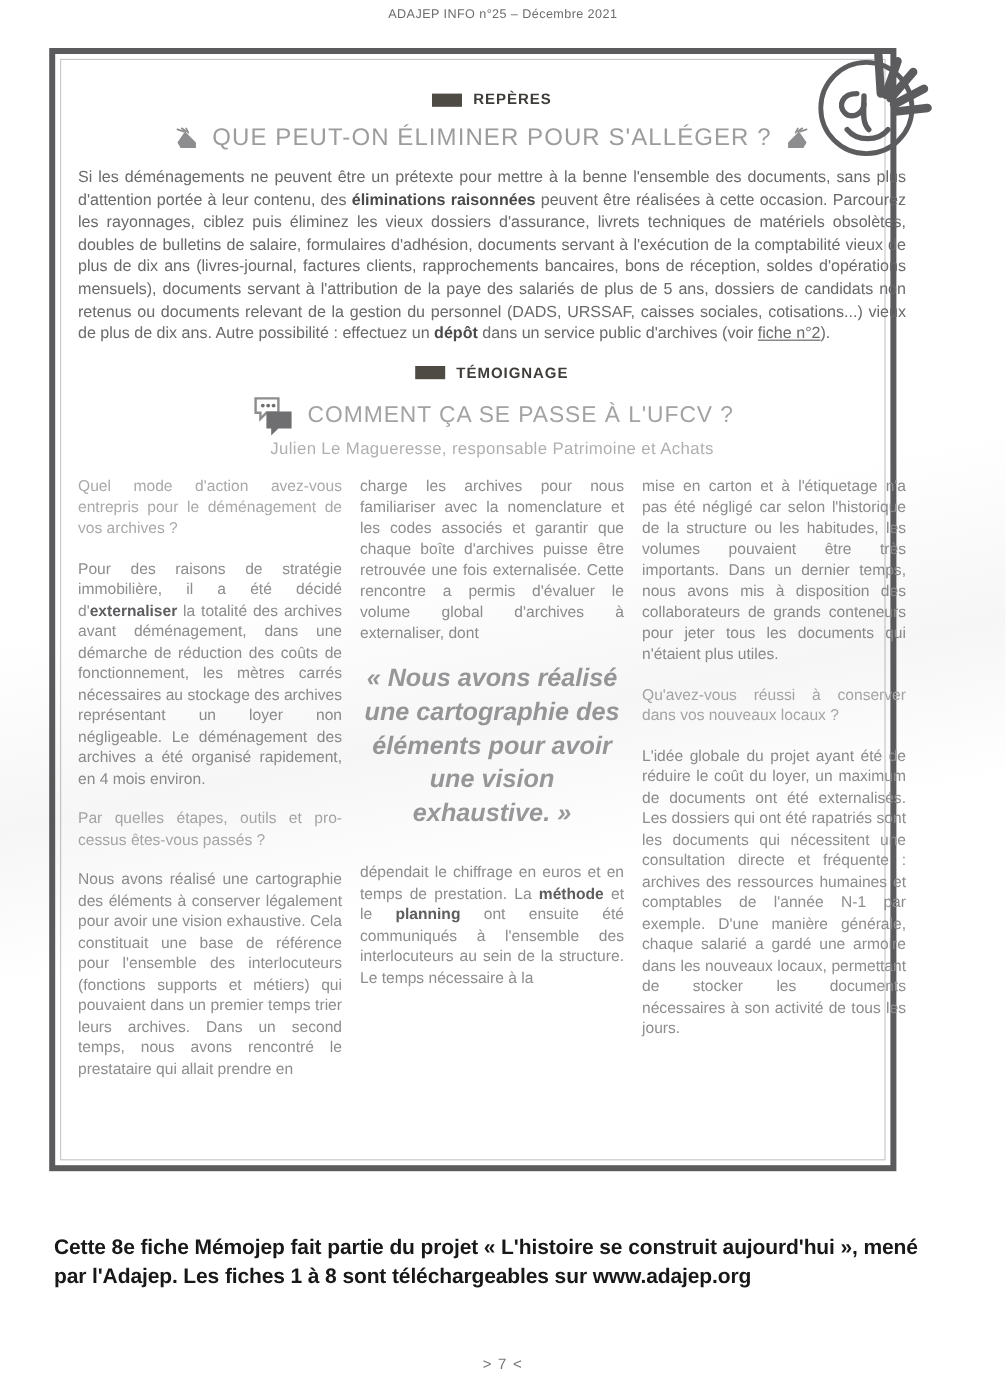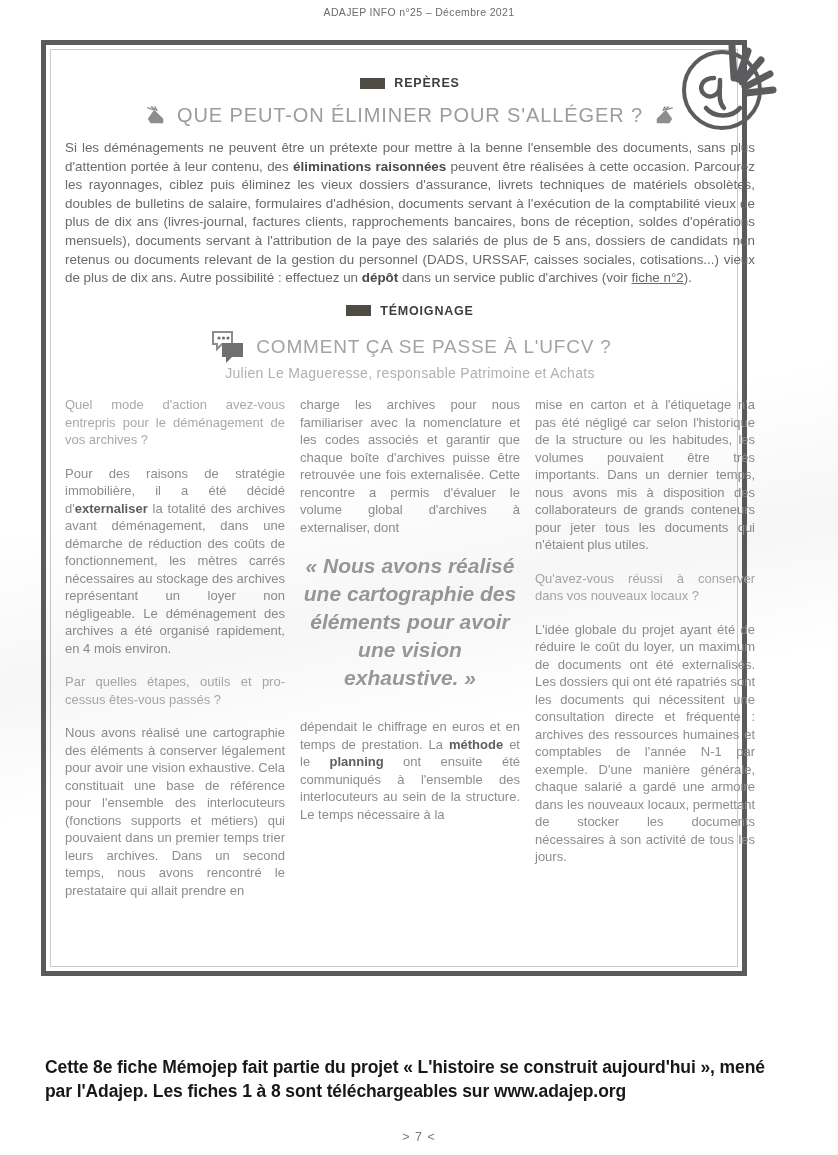--- a/index.html
+++ b/index.html
@@ -189,21 +189,20 @@
   .bottom-note {
     position: absolute;
     left: 45px;
     top: 1027px;
     width: 730px;
     font-size: 17.5px;
     line-height: 24px;
     font-weight: bold;
     color: #181818;
     letter-spacing: -0.1px;
-    margin-top: 28px;
   }
 
   
   .folio {
     position: absolute;
     left: 0;
     top: 1130px;
     width: 838px;
     text-align: center;
     font-size: 12.5px;

